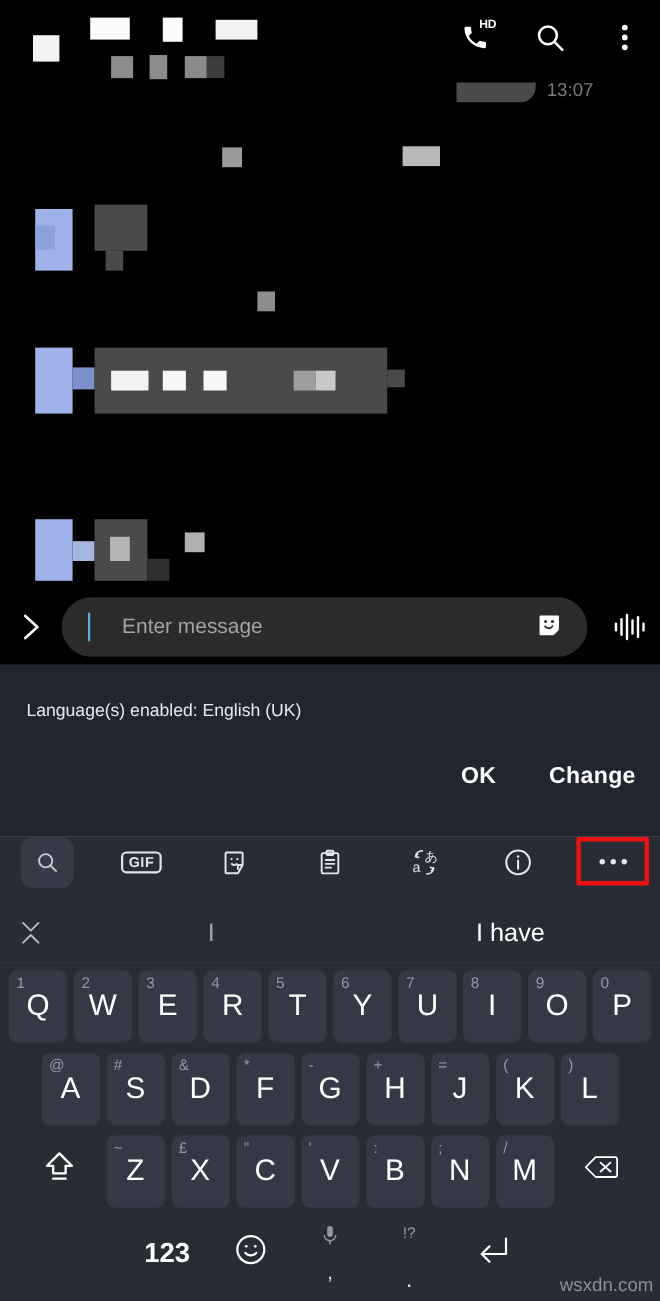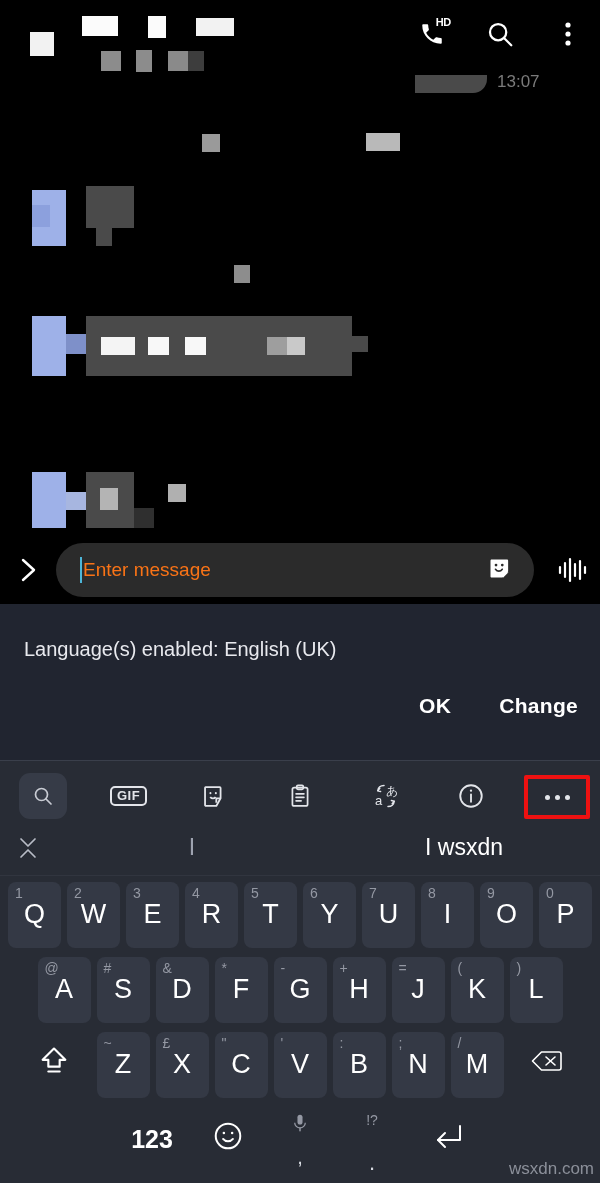--- a/index.html
+++ b/index.html
@@ -23,36 +23,36 @@
   .redact { position: absolute; }
 
   
   .composer { position: absolute; left: 0; top: 536px; width: 600px; height: 68px; display: flex; align-items: center; }
   .chevron-btn { width: 56px; height: 68px; display: flex; align-items: center; justify-content: center; color: #fff; }
   .msg-field {
     position: relative; flex: 1; height: 54px; margin-right: 10px;
     background: #2b2b2b; border-radius: 27px; display: flex; align-items: center;
   }
   .caret { position: absolute; left: 24px; top: 14px; width: 2px; height: 26px; background: #4db6d8; }
-  .msg-placeholder { margin-left: 27px; color: #f97316; font-size: 19px; }
+  .msg-placeholder { margin-left: 27px; color: #a3a3a3; font-size: 19px; padding-left: 28px; }
   .sticker-btn { margin-left: auto; margin-right: 16px; width: 34px; height: 34px; display: flex; align-items: center; justify-content: center; }
   .wave-btn { width: 56px; height: 68px; display: flex; align-items: center; justify-content: center; }
 
   
   .langbar { position: absolute; left: 0; top: 604px; width: 600px; height: 156px; background: #212530; }
-  .lang-text { position: absolute; left: 24px; top: 34px; color: #e8e9ee; font-size: 20px; }
+  .lang-text { position: absolute; left: 24px; top: 34px; color: #e8e9ee; font-size: 16px; }
   .lang-actions { position: absolute; right: 22px; top: 90px; display: flex; gap: 48px; }
   .lang-btn { color: #ffffff; font-size: 21px; font-weight: bold; letter-spacing: 0.3px; }
 
   
   .keyboard { position: absolute; left: 0; top: 760px; width: 600px; height: 423px; background: #282c35; }
   .kb-divider { position: absolute; left: 0; top: 0; width: 600px; height: 1px; background: #3a3f4b; }
 
   .kb-toolbar { position: absolute; left: 0; top: 1px; width: 600px; height: 58px; display: flex; align-items: center; }
-  .tb-item { flex: 1; height: 58px; display: flex; align-items: flex-end; justify-content: center; position: relative; color: #e3e5ea; }
+  .tb-item { flex: 1; height: 58px; display: flex; align-items: flex-start; justify-content: center; position: relative; color: #e3e5ea; }
   .tb-item .hit { width: 48px; height: 46px; border-radius: 11px; display: flex; align-items: center; justify-content: center; }
   .tb-item.active .hit { background: #363b47; }
   .tb-item.boxed .hit { border: 4px solid #ee1111; border-radius: 2px; width: 66px; height: 44px; }
 
   .tb-gif { border: 2px solid #e3e5ea; border-radius: 5px; font-size: 13px; font-weight: bold; padding: 1px 5px; line-height: 14px; letter-spacing: 0.5px; }
   .dots-h { display: flex; gap: 5px; }
   .dots-h i { width: 5px; height: 5px; background: #e3e5ea; border-radius: 50%; display: block; }
 
   .predbar { position: absolute; left: 0; top: 60px; width: 600px; height: 56px; display: flex; align-items: center; border-bottom: 1px solid #31353f; }
   .pred-collapse { width: 56px; display: flex; align-items: center; justify-content: center; }
@@ -269,21 +269,21 @@
     </div>
 
     <div class="predbar">
       <div class="pred-collapse">
         <svg width="22" height="26" viewBox="0 0 22 26" fill="none" stroke="#b8bcc6" stroke-width="1.7" stroke-linecap="round" stroke-linejoin="round">
             <polyline points="4,4 11,11 18,4"></polyline>
             <polyline points="4,22 11,15 18,22"></polyline>
           </svg>
       </div>
       <div class="pred-item">I</div>
-      <div class="pred-item strong">I wsxdn</div>
+      <div class="pred-item strong">I have</div>
     </div>
 
     <div class="kb-rows">
 
       <div class="kb-row">
         <div class="key r1">
             <span class="alt">1</span>
             <span>Q</span>
           </div>
         <div class="key r1">

